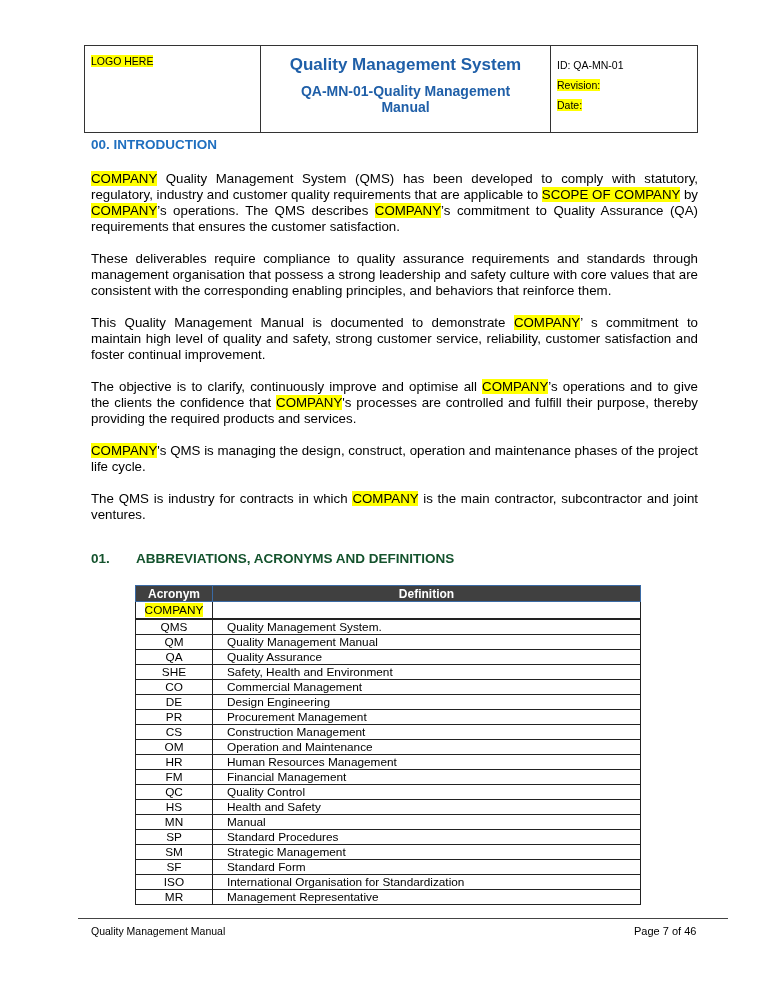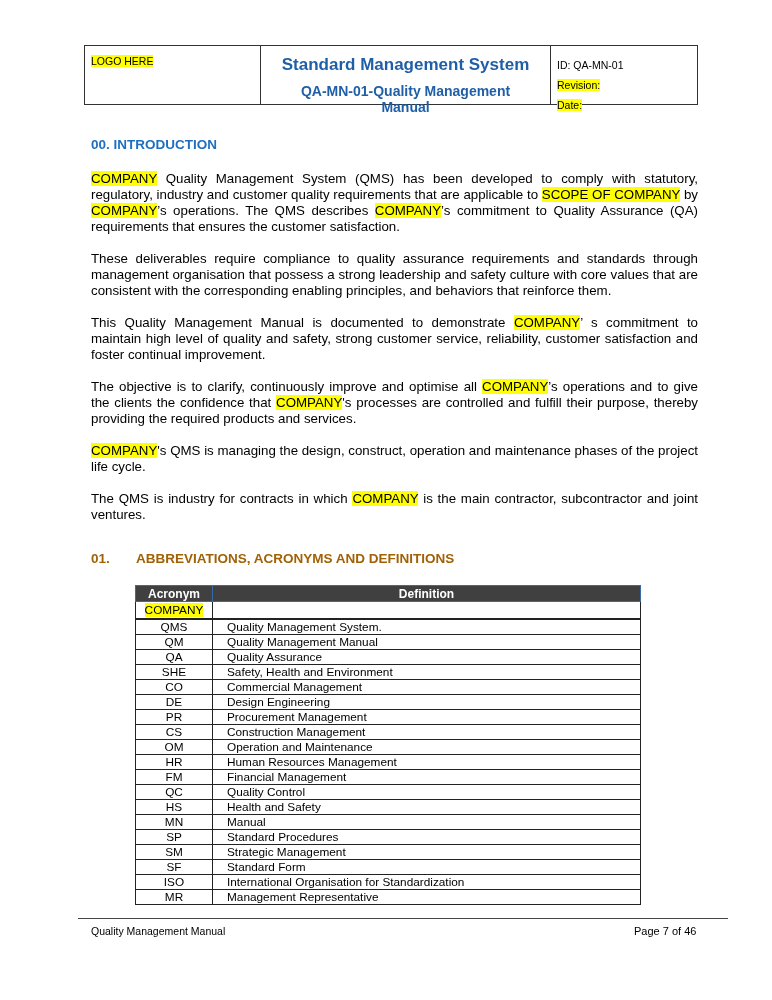--- a/index.html
+++ b/index.html
@@ -1,32 +1,32 @@
 <!DOCTYPE html>
 <html><head>
 <meta charset="utf-8">
 <style>
   html, body { margin: 0; padding: 0; background: #ffffff; }
   body { width: 772px; height: 1000px; position: relative; overflow: hidden;
          font-family: "Liberation Sans", sans-serif; color: #000; }
   .hl { background: #ffff00; }
 
   
-  .hdr { position: absolute; left: 84px; top: 45px; width: 614px; height: 60px;
+  .hdr { position: absolute; left: 84px; top: 45px; width: 614px; height: 88px;
          border: 1px solid #333; display: flex; box-sizing: border-box; }
   .hdr .c1 { width: 176px; border-right: 1px solid #333; padding: 9px 0 0 6px; box-sizing: border-box; font-size: 10.5px; }
   .hdr .c2 { width: 290px; border-right: 1px solid #333; text-align: center; box-sizing: border-box; padding-top: 8px; }
   .hdr .c2 .t1 { font-size: 17px; font-weight: bold; color: #1f5fa8; line-height: 22px; }
   .hdr .c2 .t2 { font-size: 14px; font-weight: bold; color: #1f5fa8; line-height: 16px; margin-top: 7px; padding: 0 20px; }
   .hdr .c3 { flex: 1; padding: 9px 0 0 6px; font-size: 10.5px; line-height: 20px; }
   .hdr .c3 div { line-height: 20px; }
 
   
   .h-intro { position: absolute; left: 91px; top: 137px; font-size: 13.5px; font-weight: bold; color: #1f6fbf; }
-  .h-abbr { position: absolute; left: 91px; top: 551px; font-size: 13.5px; font-weight: bold; color: #a16207; }
+  .h-abbr { position: absolute; left: 91px; top: 551px; font-size: 13.5px; font-weight: bold; color: #14532d; }
   .h-abbr .num { display: inline-block; width: 45px; }
 
   
   .para { position: absolute; left: 91px; width: 607px; font-size: 13.3px; line-height: 16px;
           text-align: justify; }
   .p1 { top: 171px; } .p2 { top: 251px; } .p3 { top: 315px; }
   .p4 { top: 379px; } .p5 { top: 443px; } .p6 { top: 491px; }
 
   
   .acr { position: absolute; left: 135px; top: 585px; width: 506px; border-collapse: collapse;
@@ -44,21 +44,21 @@
   .foot-r { position: absolute; left: 634px; top: 925px; font-size: 11px; }
 </style>
 </head>
 <body>
 
 <div class="hdr">
   <div class="c1">
     <span class="hl">LOGO HERE</span>
   </div>
   <div class="c2">
-    <div class="t1">Standard Management System</div>
+    <div class="t1">Quality Management System</div>
     <div class="t2">QA-MN-01-Quality Management Manual</div>
   </div>
   <div class="c3">
     <div>ID:  QA-MN-01</div>
     <div><span class="hl">Revision:</span></div>
     <div><span class="hl">Date:</span></div>
   </div>
 </div>
 
 <div class="h-intro">00.  INTRODUCTION</div>

